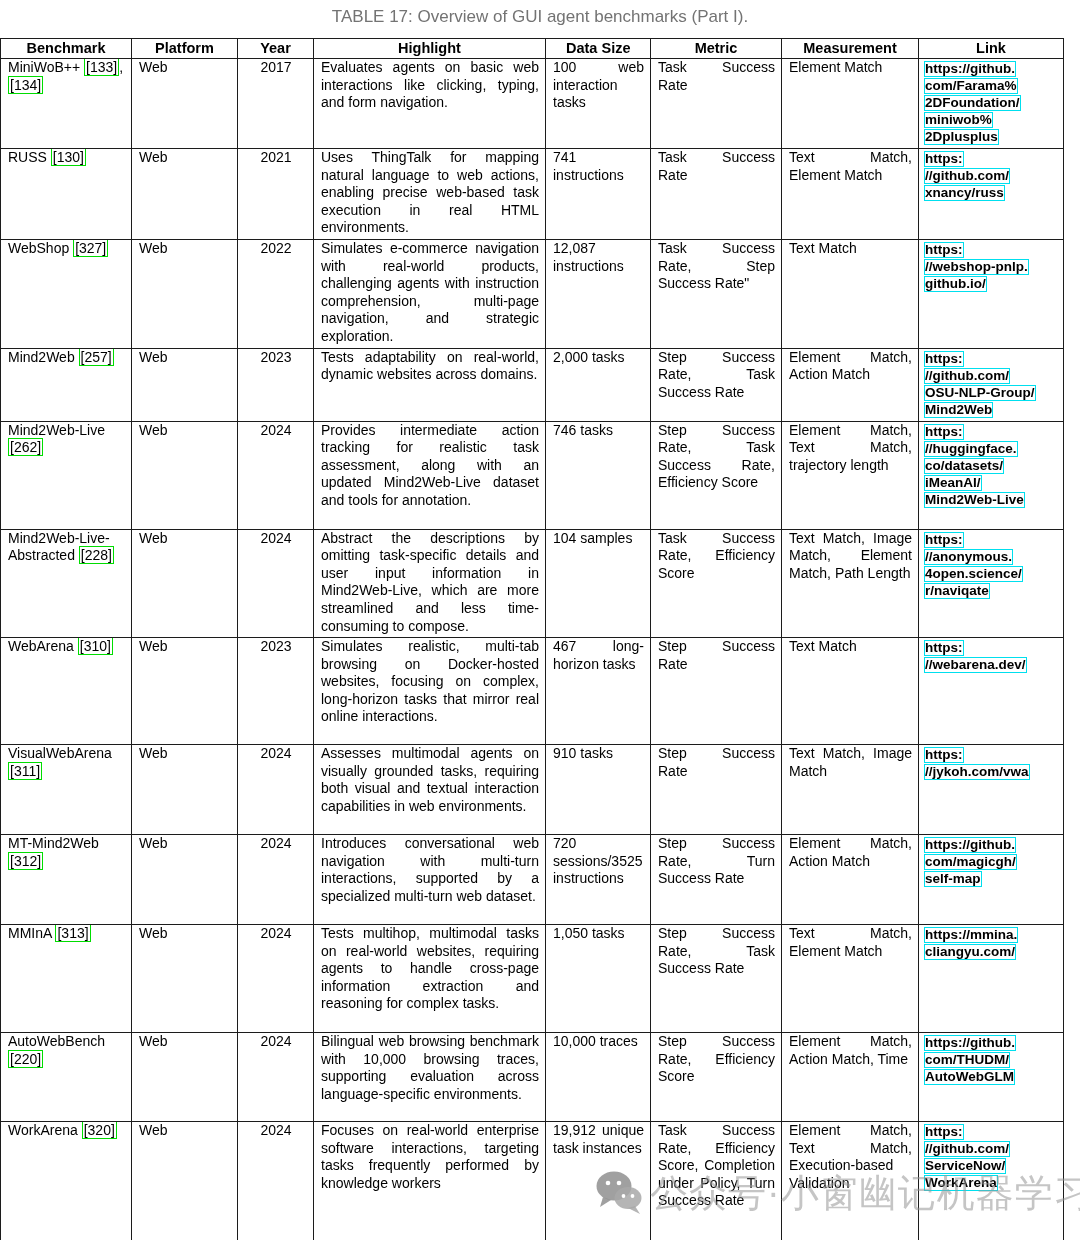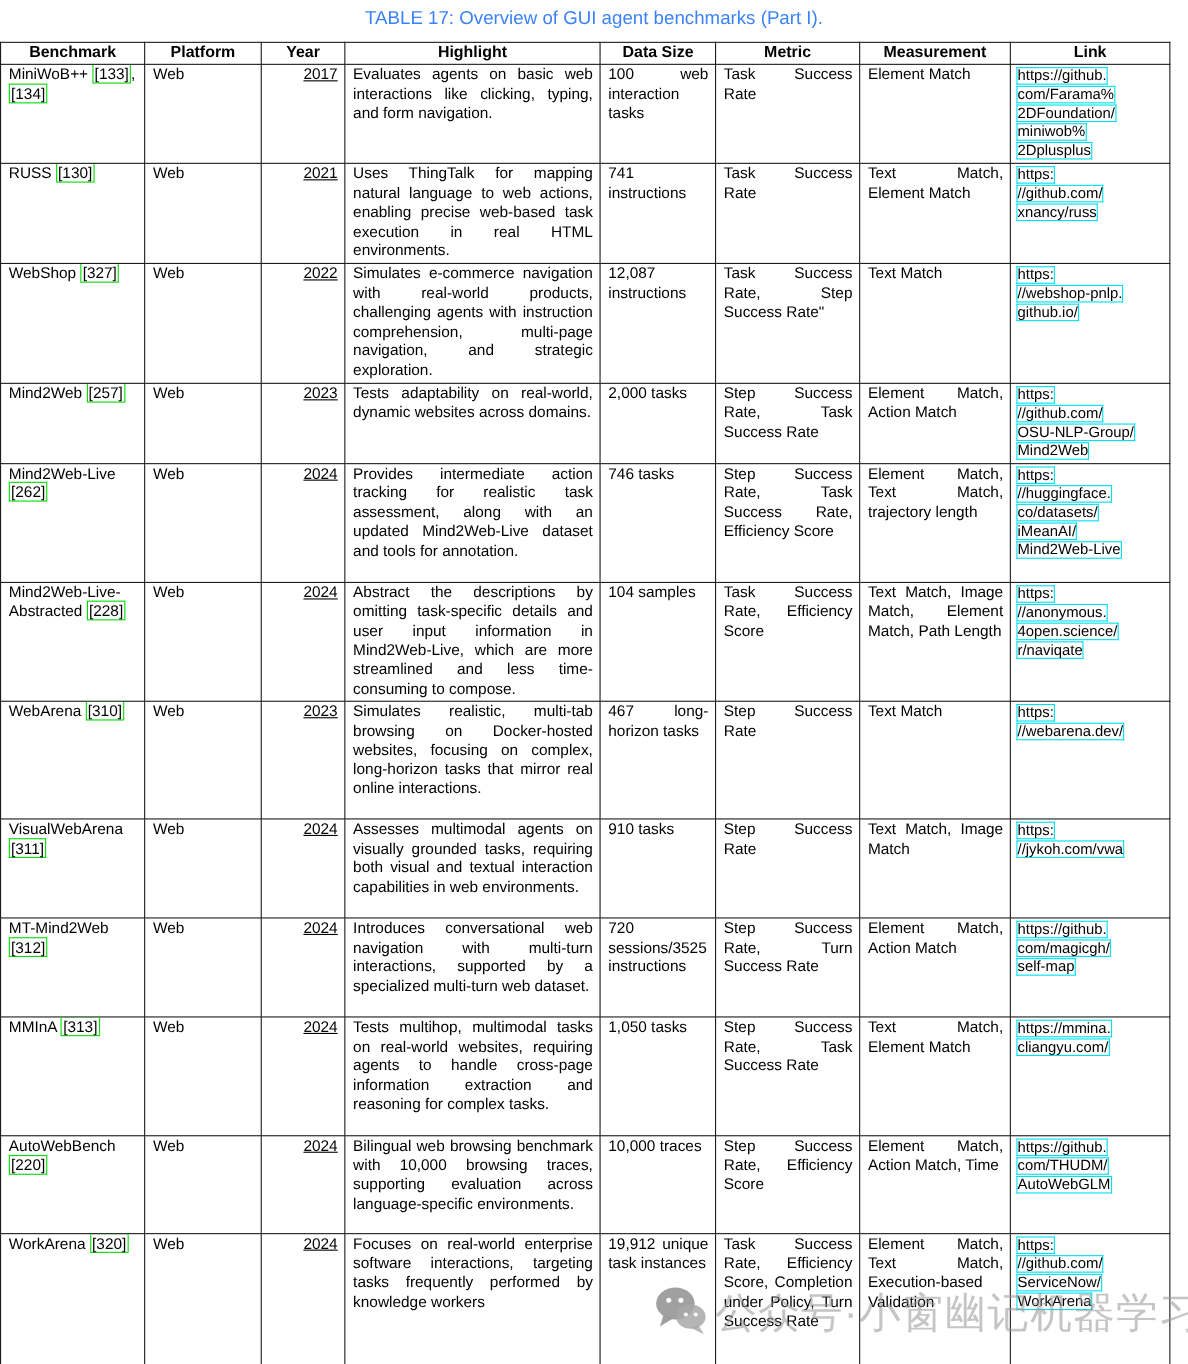--- a/index.html
+++ b/index.html
@@ -3,38 +3,38 @@
 <meta charset="utf-8">
 <style>
   html,body{margin:0;padding:0;}
   body{
     width:1080px;height:1240px;position:relative;overflow:hidden;
     background:#ffffff;color:#000;
     font-family:"Liberation Sans", sans-serif;
   }
   .title{
     position:absolute;top:7px;left:0;width:1080px;
-    text-align:center;font-size:17px;color:#3b82f6;
+    text-align:center;font-size:17px;color:#737373;
   }
   table.bench{
     position:absolute;top:38px;left:0;width:1063px;
     border-collapse:collapse;table-layout:fixed;
   }
   th,td{border:1px solid #1c1c1c;vertical-align:top;}
   th{
     font-size:14.5px;font-weight:bold;text-align:center;
     padding:1px 20px;height:17px;overflow:hidden;white-space:nowrap;
   }
   td{
     font-size:14px;line-height:17.6px;
     padding:0 6px 2px 7px;text-align:justify;overflow:hidden;
   }
   td.c-benchmark,td.c-platform{text-align:left;margin-left:37px;}
-  td.c-year{text-align:right;text-decoration:underline;}
-  td.c-link{text-align:center;padding:2px 2px 2px 5px;}
+  td.c-year{text-align:center;}
+  td.c-link{text-align:center;padding:2px 2px 2px 5px;font-weight:bold;}
   .cite{
     border:1.5px solid var(--cite,#00dd00);
     padding:0 1px;
   }
   .link-line{
     display:table;max-width:100%;
     font-size:13.5px;line-height:14px;white-space:nowrap;
     border:1.5px solid var(--linkc,#00dfee);
     margin-bottom:1px;padding:0 1px;
   }

